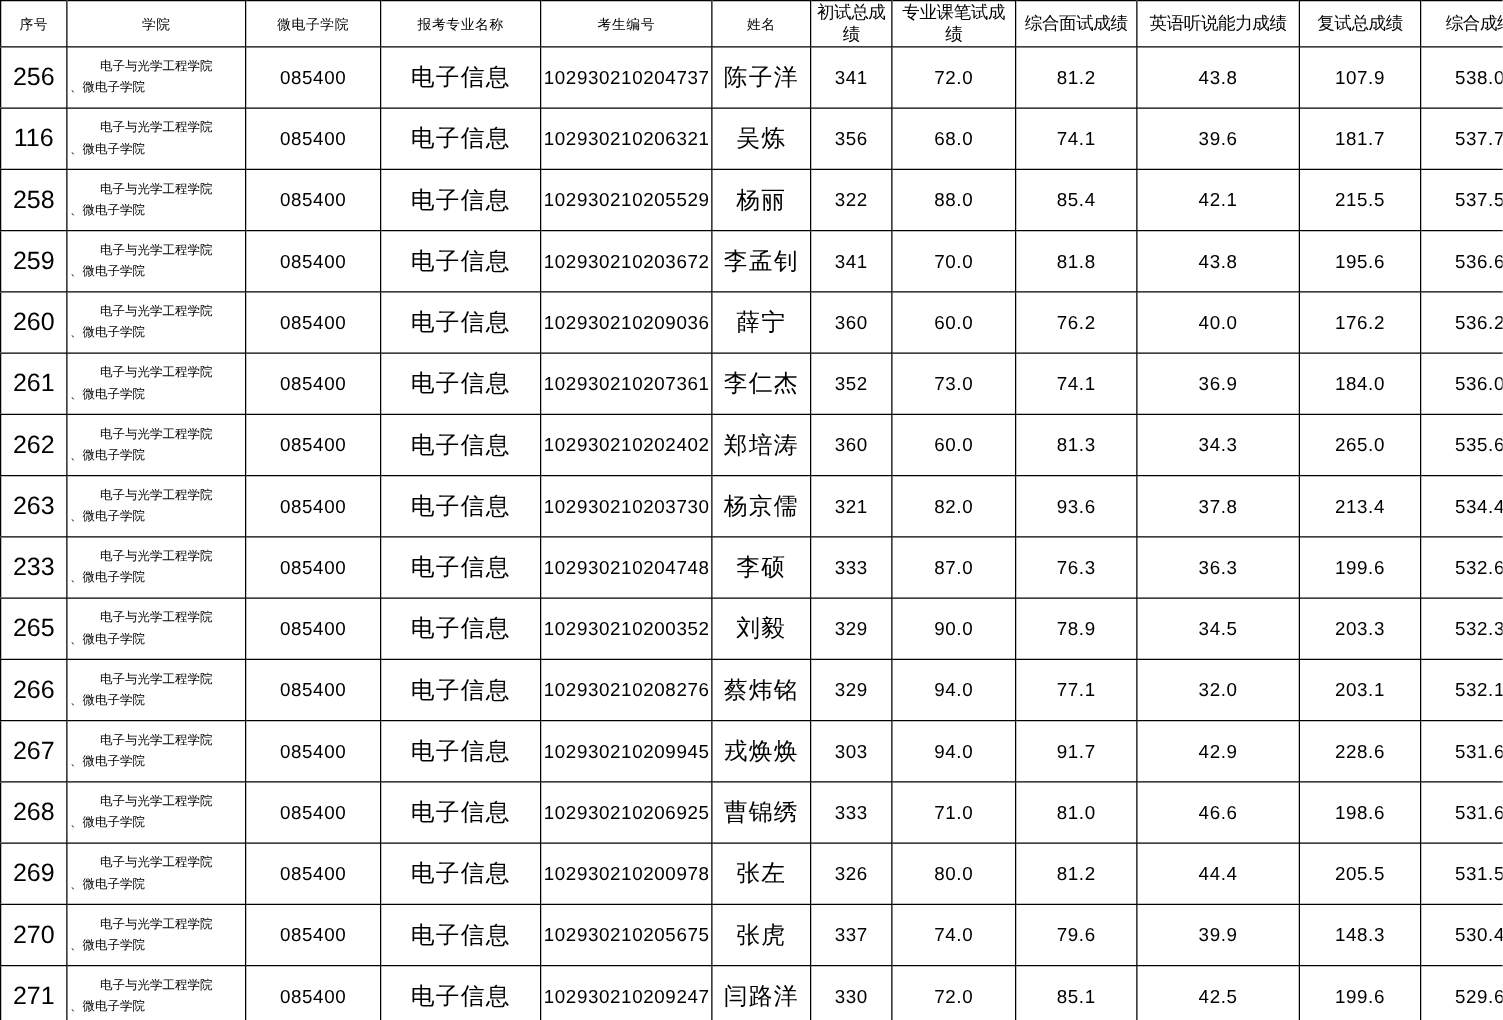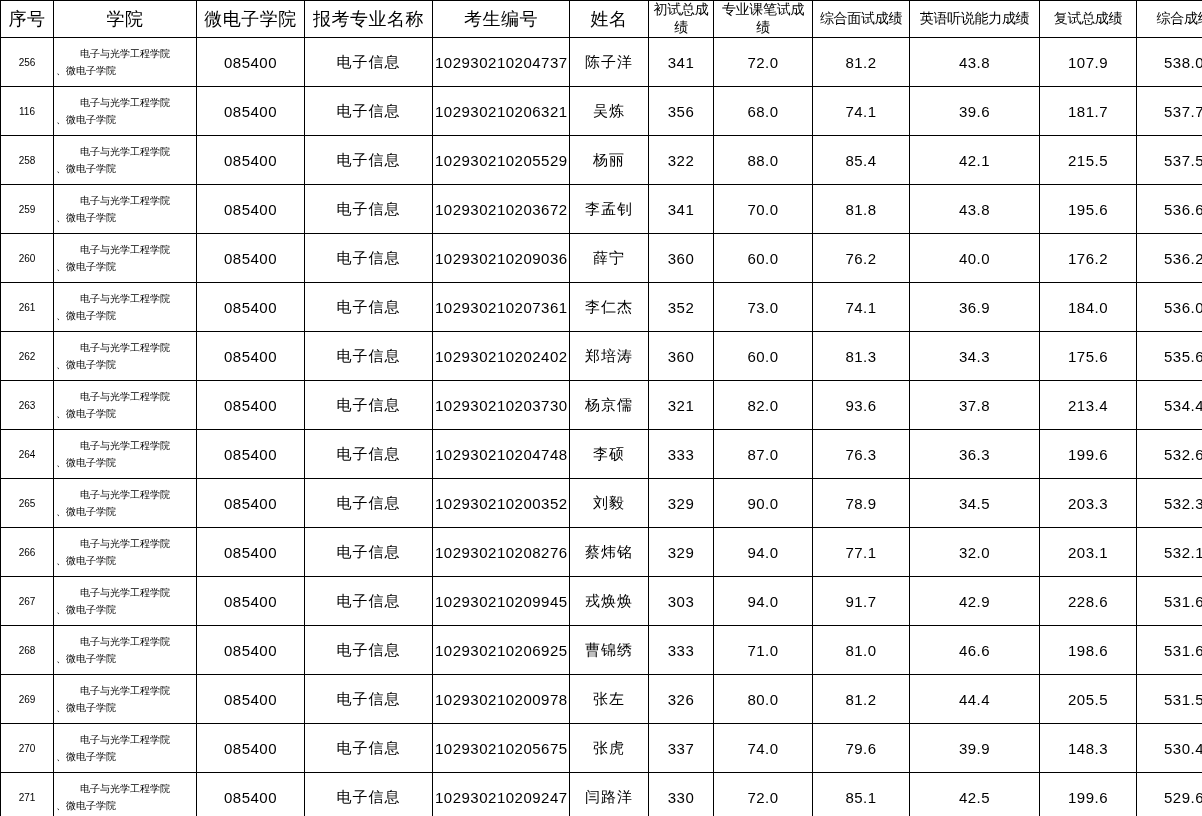--- a/index.html
+++ b/index.html
@@ -25,34 +25,34 @@
   table.score-table td {
     border-right: 1px solid #000;
     border-bottom: 1px solid #000;
     text-align: center;
     vertical-align: middle;
     font-weight: normal;
     padding: 0 2px;
   }
   thead th {
     height: 33px;
-    font-size: 18px;
+    font-size: 11px;
     font-family: "Liberation Sans", sans-serif;
     letter-spacing: 0.5px;
   }
   thead th.tight {
     font-size: 14px;
     letter-spacing: -0.3px;
   }
   tbody td {
     height: 48px;
     font-size: 15px;
   }
   td.seq {
-    font-size: 10px;
+    font-size: 20px;
     font-family: "Liberation Sans", sans-serif;
   }
   td.college {
     font-size: 10px;
     line-height: 17px;
     text-align: center;
     padding: 0 6px;
     font-family: "Liberation Sans", sans-serif;
   }
   td.college .line2 {
@@ -62,21 +62,21 @@
   td.major-code,
   td.exam-no,
   td.num {
     font-family: "Liberation Sans", sans-serif;
     font-size: 15px;
     letter-spacing: 0.5px;
   }
   td.major-name,
   td.name {
     font-family: Liberation Mono, monospace;
-    font-size: 15px;
+    font-size: 19px;
     letter-spacing: 1px;
     margin-left: 16px;
   }
 
   
   col.c-seq        { width: 53px; }
   col.c-college    { width: 143px; }
   col.c-code       { width: 108px; }
   col.c-major      { width: 128px; }
   col.c-examno     { width: 137px; }
@@ -213,39 +213,39 @@
         <td class="seq">262</td>
         <td class="college">电子与光学工程学院<span class="line2">、微电子学院</span></td>
         <td class="major-code">085400</td>
         <td class="major-name">电子信息</td>
         <td class="exam-no">102930210202402</td>
         <td class="name">郑培涛</td>
         <td class="num">360</td>
         <td class="num">60.0</td>
         <td class="num">81.3</td>
         <td class="num">34.3</td>
-        <td class="num">175.6</td>
+        <td class="num">265.0</td>
         <td class="num">535.6</td>
       </tr>
       <tr>
         <td class="seq">263</td>
         <td class="college">电子与光学工程学院<span class="line2">、微电子学院</span></td>
         <td class="major-code">085400</td>
         <td class="major-name">电子信息</td>
         <td class="exam-no">102930210203730</td>
         <td class="name">杨京儒</td>
         <td class="num">321</td>
         <td class="num">82.0</td>
         <td class="num">93.6</td>
         <td class="num">37.8</td>
         <td class="num">213.4</td>
         <td class="num">534.4</td>
       </tr>
       <tr>
-        <td class="seq">264</td>
+        <td class="seq">233</td>
         <td class="college">电子与光学工程学院<span class="line2">、微电子学院</span></td>
         <td class="major-code">085400</td>
         <td class="major-name">电子信息</td>
         <td class="exam-no">102930210204748</td>
         <td class="name">李硕</td>
         <td class="num">333</td>
         <td class="num">87.0</td>
         <td class="num">76.3</td>
         <td class="num">36.3</td>
         <td class="num">199.6</td>

